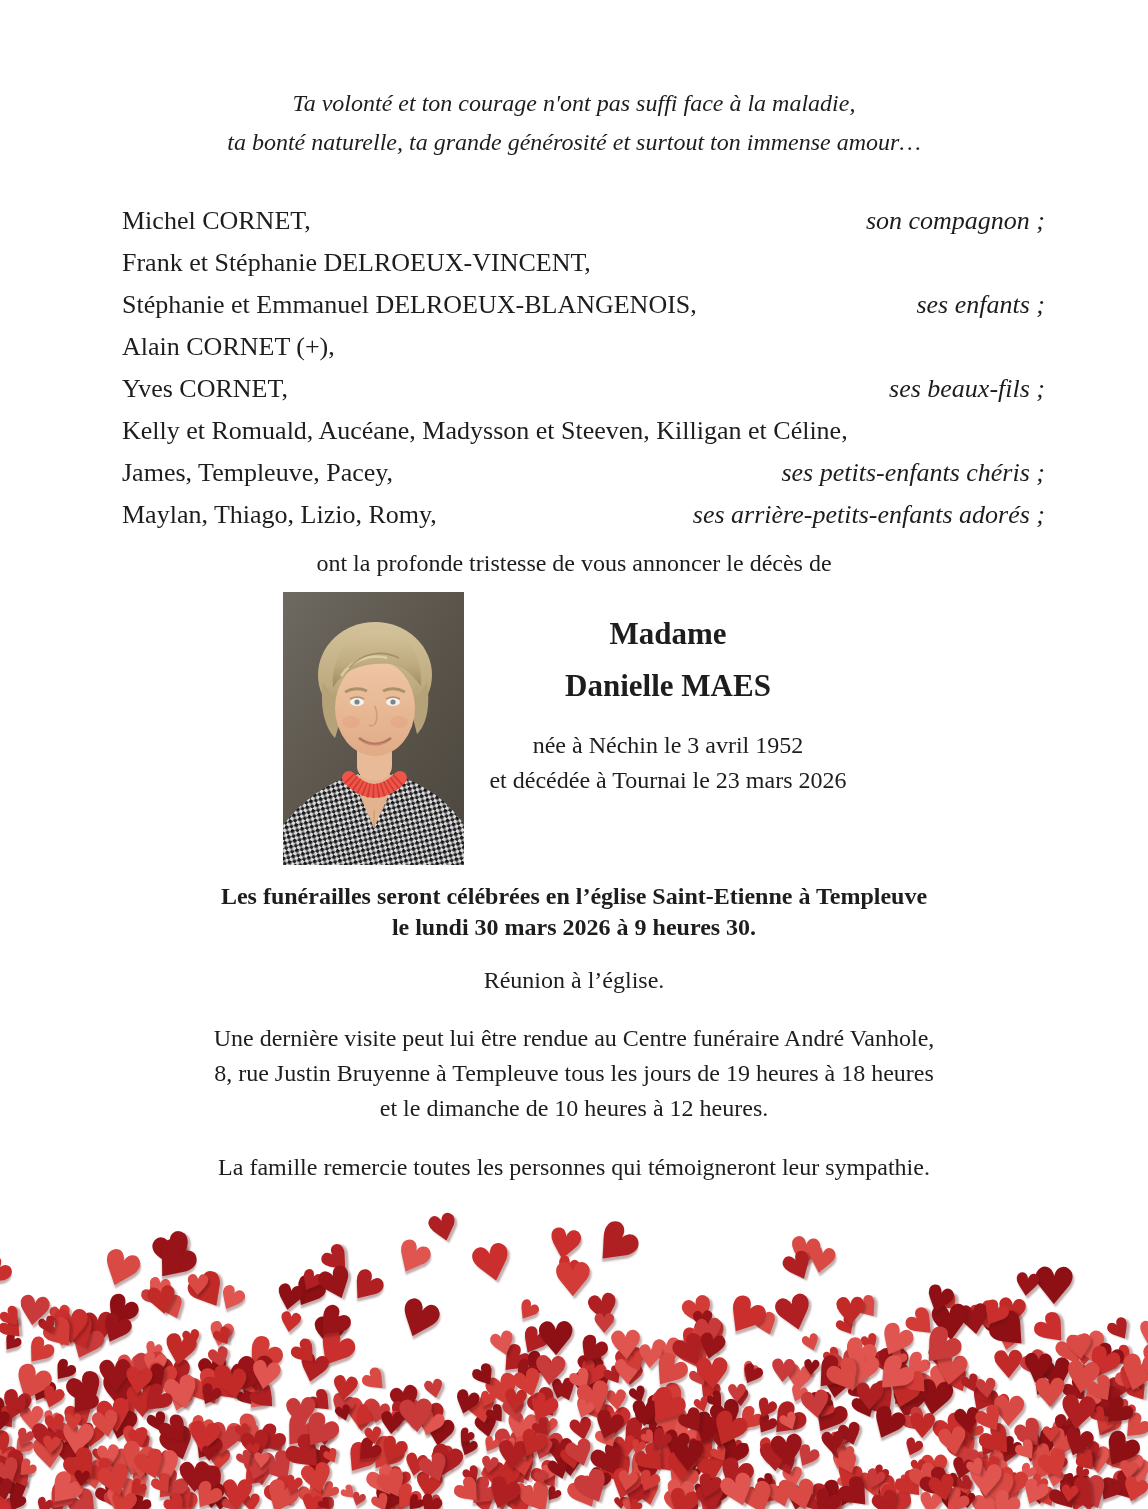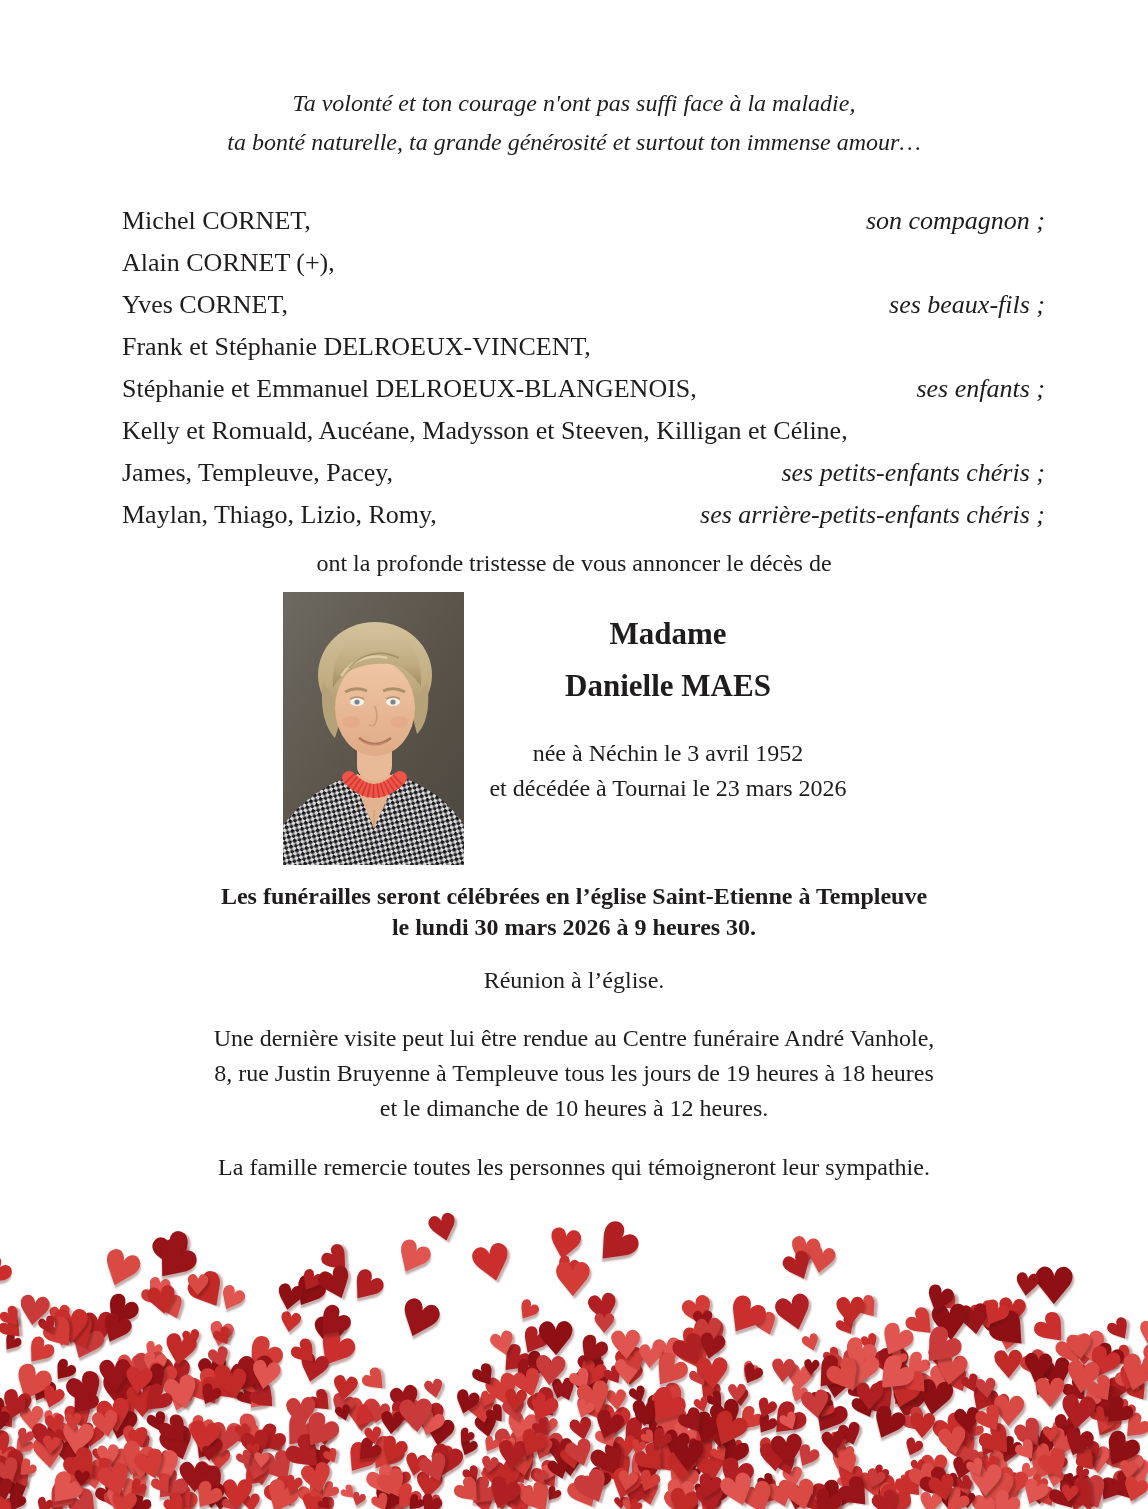--- a/index.html
+++ b/index.html
@@ -58,21 +58,21 @@
   }
   .deceased{
     position:absolute;
     left:463px; top:0;
     width:410px;
     text-align:center;
   }
   .deceased .title{font-size:31px;font-weight:bold;margin-top:24px;line-height:36px;}
   .deceased .name{font-size:31px;font-weight:bold;margin-top:16px;line-height:36px;}
   .deceased .widow{font-size:26px;margin-top:8px;line-height:34px;}
-  .deceased .birth{font-size:24px;margin-top:32px;line-height:34px;}
+  .deceased .birth{font-size:24px;margin-top:24px;line-height:34px;}
   .deceased .death{font-size:24px;line-height:36px;}
   
   .funeral{
     margin-top:16px;
     text-align:center;
     font-size:24px;
     font-weight:bold;
     line-height:31px;
   }
   .meeting{
@@ -120,49 +120,49 @@
 
   <div class="family">
     <div class="family-group">
       <div class="family-row">
         <span>Michel CORNET,</span>
         <span class="relation">son compagnon ;</span>
       </div>
     </div>
     <div class="family-group">
       <div class="family-row">
+        <span>Frank et Stéphanie DELROEUX-VINCENT,</span>
+      </div>
+      <div class="family-row">
+        <span>Stéphanie et Emmanuel DELROEUX-BLANGENOIS,</span>
+        <span class="relation">ses enfants ;</span>
+      </div>
+    </div>
+    <div class="family-group">
+      <div class="family-row">
         <span>Alain CORNET (+),</span>
       </div>
       <div class="family-row">
         <span>Yves CORNET,</span>
         <span class="relation">ses beaux-fils ;</span>
-      </div>
-    </div>
-    <div class="family-group">
-      <div class="family-row">
-        <span>Frank et Stéphanie DELROEUX-VINCENT,</span>
-      </div>
-      <div class="family-row">
-        <span>Stéphanie et Emmanuel DELROEUX-BLANGENOIS,</span>
-        <span class="relation">ses enfants ;</span>
       </div>
     </div>
     <div class="family-group">
       <div class="family-row">
         <span>Kelly et Romuald, Aucéane, Madysson et Steeven, Killigan et Céline,</span>
       </div>
       <div class="family-row">
         <span>James, Templeuve, Pacey,</span>
         <span class="relation">ses petits-enfants chéris ;</span>
       </div>
     </div>
     <div class="family-group">
       <div class="family-row">
         <span>Maylan, Thiago, Lizio, Romy,</span>
-        <span class="relation">ses arrière-petits-enfants chéris ;</span>
+        <span class="relation">ses arrière-petits-enfants adorés ;</span>
       </div>
     </div>
   </div>
 
   <div class="announce">ont la profonde tristesse de vous annoncer le décès de</div>
 
   <div class="id-row">
     <svg class="photo" viewBox="0 0 181 273" xmlns="http://www.w3.org/2000/svg" aria-hidden="true">
       <defs>
         <linearGradient id="wallGrad" x1="0" y1="0" x2="1" y2="1">

